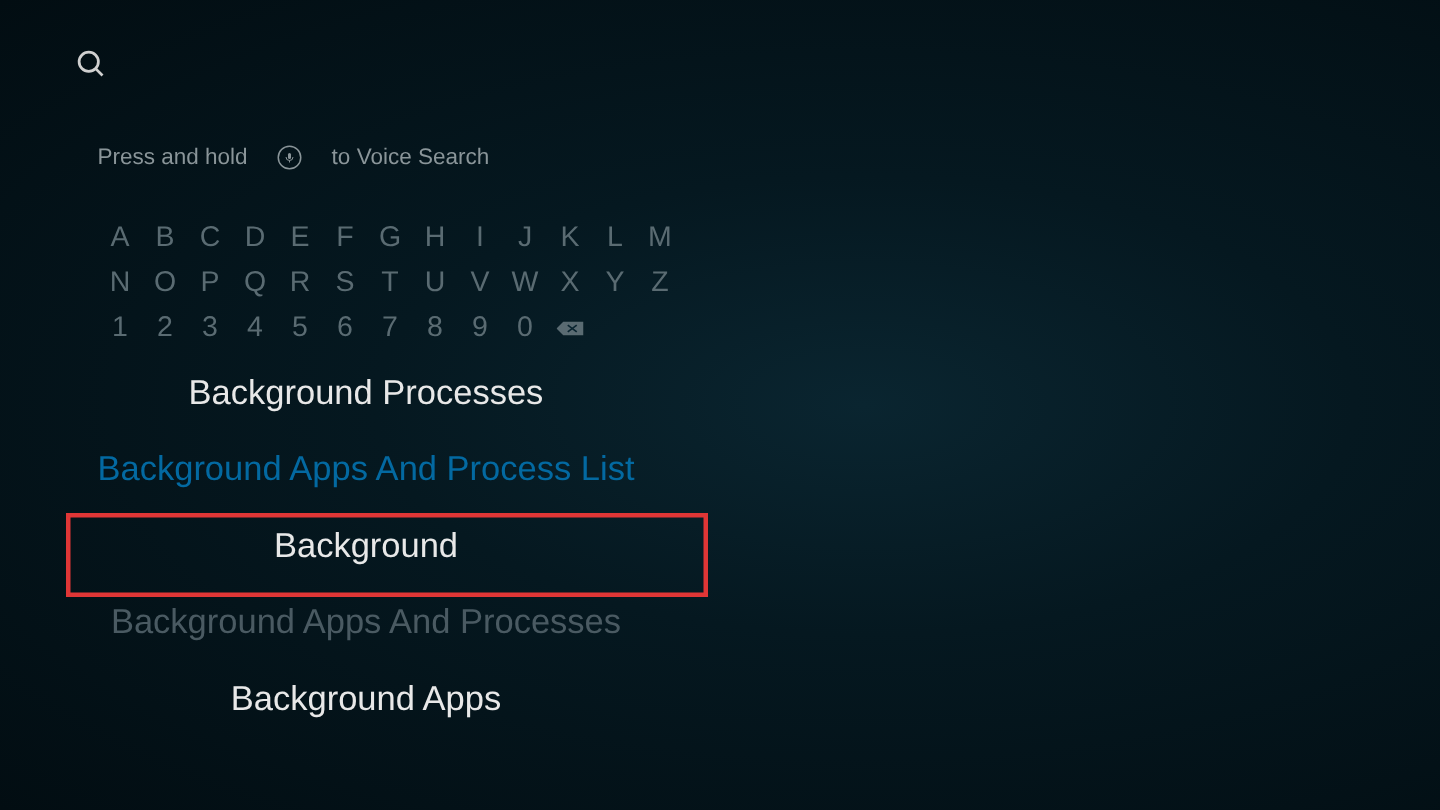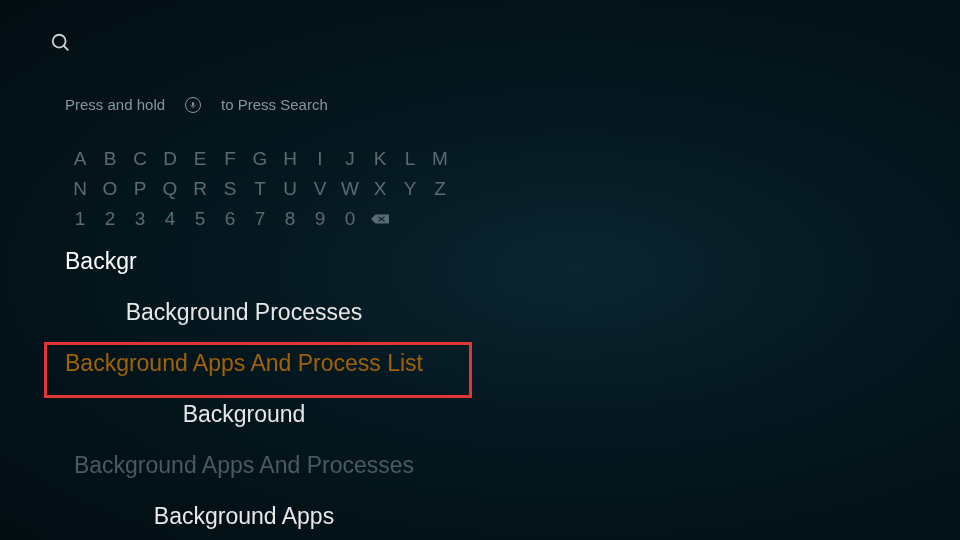--- a/index.html
+++ b/index.html
@@ -91,21 +91,21 @@
       font-weight: 400;
     }
     .result-item {
       color: #e8e8e8;
       font-size: 23px;
       font-weight: 400;
       cursor: pointer;
       text-align: center;
     }
     .result-item.highlighted {
-      color: #a16207;
+      color: #0369a1;
       position: relative;
     }
     .highlight-box {
       position: absolute;
       border: 3px solid #e03636;
       left: 44px;
       top: 342px;
       width: 428px;
       height: 56px;
       pointer-events: none;
@@ -126,21 +126,21 @@
 
 <div class="voice-hint">
   <span>Press and hold</span>
   <span class="mic-circle">
     <svg viewBox="0 0 24 24" width="8" height="8" fill="#8a9599">
         <rect x="9" y="3" width="6" height="12" rx="3"></rect>
         <path d="M5 11a7 7 0 0 0 14 0" stroke="#8a9599" stroke-width="2" fill="none"></path>
         <line x1="12" y1="18" x2="12" y2="22" stroke="#8a9599" stroke-width="2"></line>
       </svg>
   </span>
-  <span>to Press Search</span>
+  <span>to Voice Search</span>
 </div>
 
 <div class="keyboard">
   <div class="keyboard-row">
     <div class="key">A</div>
     <div class="key">B</div>
     <div class="key">C</div>
     <div class="key">D</div>
     <div class="key">E</div>
     <div class="key">F</div>
@@ -185,21 +185,20 @@
           <line x1="18" y1="3" x2="10" y2="9" stroke="#0a2530" stroke-width="1.5"></line>
         </svg>
     </div>
     <div class="key special">
       <div class="space"></div>
     </div>
   </div>
 </div>
 
 <div class="results">
-  <div class="query-text">Backgr</div>
   <div class="result-item">Background Processes</div>
   <div class="result-item highlighted">Background Apps And Process List</div>
   <div class="result-item">Background</div>
   <div class="result-item faded">Background Apps And Processes</div>
   <div class="result-item">Background Apps</div>
 </div>
 
 <div class="highlight-box"></div>
 
 </body></html>

